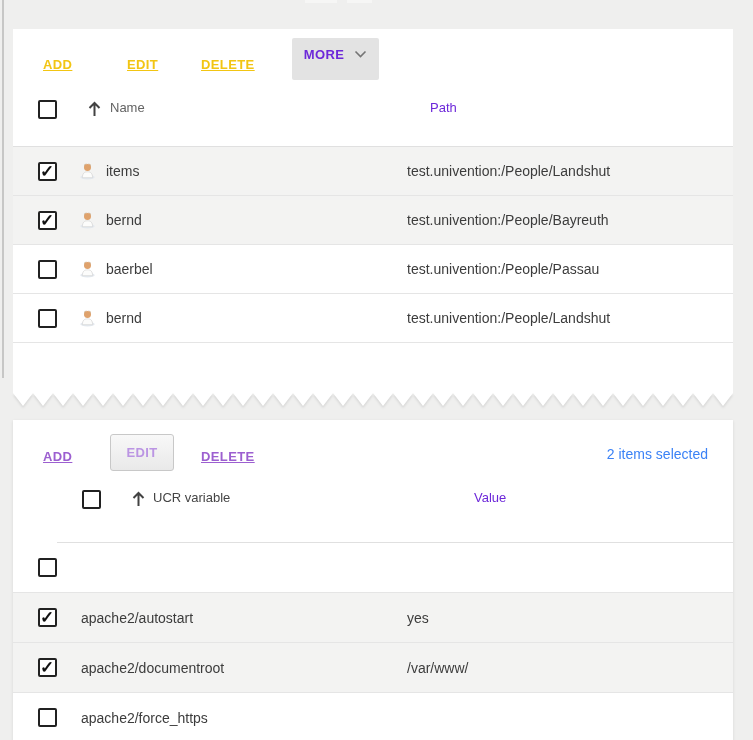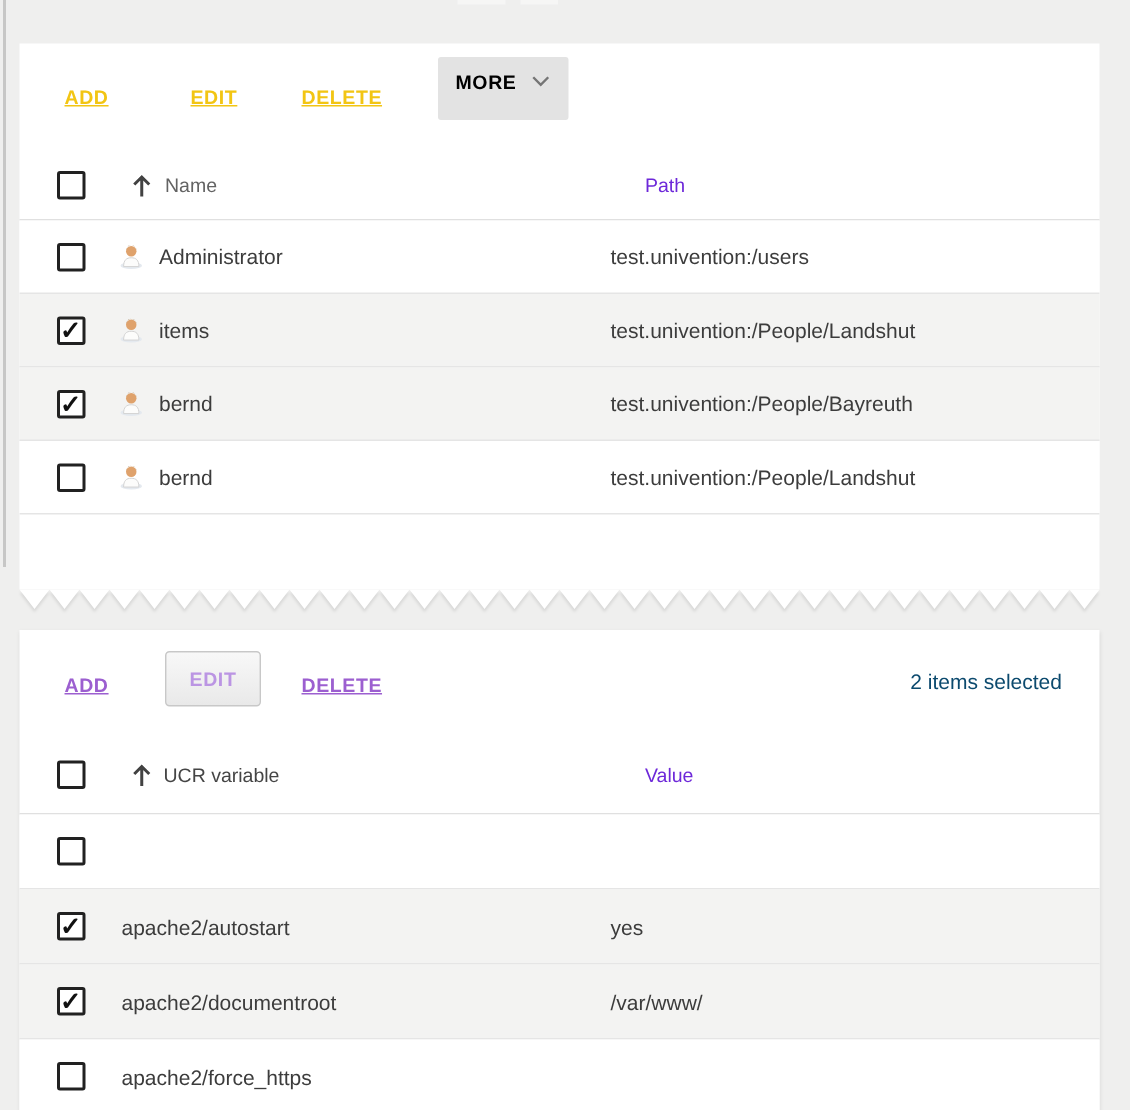--- a/index.html
+++ b/index.html
@@ -21,34 +21,34 @@
   #bottom-panel .toolbar { height:70px; }
   .tb-btn { position:absolute; background:none; border:none; cursor:pointer;
     font-family:inherit; font-size:13px; font-weight:bold; letter-spacing:0.4px;
     padding:4px 2px;text-decoration:underline; }
   #top-panel .tb-btn { color:#f2c513; top:24px; }
   #bottom-panel .tb-btn { color:#9c5fd0; top:25px; }
   .tb-add { left:28px; } .tb-edit { left:112px; } .tb-delete { left:186px; }
   .more-btn { position:absolute; left:279px; top:9px; width:87px; height:42px;
     background:#e3e3e3; border:none; border-radius:2px; cursor:pointer;
     font-family:inherit; font-size:13px; font-weight:bold; letter-spacing:0.4px;
-    color:#000000; display:flex; align-items:center; justify-content:center; gap:10px;
+    color:#6d28d9; display:flex; align-items:center; justify-content:center; gap:10px;
     padding-bottom:10px; }
   .edit-raised { position:absolute; left:97px; top:14px; width:64px; height:37px;
     background:linear-gradient(#f8f8f8,#e9e9e9); border:1px solid #c8c8c8;
     border-radius:3px; cursor:pointer; font-family:inherit; font-size:13px;
     font-weight:bold; letter-spacing:0.4px; color:#bb95e3;
     display:flex; align-items:center; justify-content:center; }
-  .status-text { position:absolute; right:25px; top:26px; font-size:14px; color:#0c4a6e; }
+  .status-text { position:absolute; right:25px; top:26px; font-size:14px; color:#3b82f6; }
 
   
-  .grid-header { position:relative; display:flex; align-items:center;
+  .grid-header { position:relative; display:flex; 
     border-bottom:1px solid #e0e0e0; }
   #top-panel .grid-header { height:47px; }
-  #bottom-panel .grid-header { height:53px; }
+  #bottom-panel .grid-header { height:53px;margin-left:44px; }
   .col-label { font-size:13px; }
   .sorted-label { color:#636363; }
   #bottom-panel .sorted-label { color:#454545; }
   .plain-label { position:absolute; left:417px; color:#6d28d9; }
 
   .checkbox { width:19px; height:19px; border:2px solid #212121; border-radius:2px;
     margin-left:25px; flex:none; position:relative; background:#fff; cursor:pointer; }
   .checkbox.checked::after { content:"\2713"; position:absolute; left:0px; top:-2px;
     font-size:17px; font-weight:bold; color:#111; line-height:19px; }
   .sort-arrow { margin-left:30px; flex:none; display:flex; }
@@ -96,33 +96,20 @@
     <span class="sort-arrow">
       <svg width="15" height="17" viewBox="0 0 15 17">
           <path d="M7.5 16 L7.5 3 M2.5 8 L7.5 3 L12.5 8" stroke="#424242" stroke-width="2" fill="none"></path>
         </svg>
     </span>
     <span class="col-label sorted-label">Name</span>
     <span class="col-label plain-label">Path</span>
   </div>
 
   <div id="top-rows">
-      <div class="grid-row">
-    <div class="checkbox"></div>
-    <span class="avatar">
-      <svg width="17" height="18" viewBox="0 0 18 19">
-        <ellipse cx="9" cy="16" rx="7.6" ry="2.4" fill="#e4e9ef"></ellipse>
-        <path d="M3.6 16.6 C3.6 12 5.6 10.4 9 10.4 C12.4 10.4 14.4 12 14.4 16.6 Z" fill="#fcfcfb" stroke="#d2d2d2" stroke-width="0.7"></path>
-        <circle cx="9" cy="5.8" r="3.7" fill="#dfa26c"></circle>
-        <path d="M5.3 5.2 a3.7 3.7 0 0 1 7.4 0 l-0.6 -1.9 a3.3 2.6 0 0 0 -6.2 0 Z" fill="#97713f"></path>
-      </svg>
-    </span>
-    <span class="cell-main">Administrator</span>
-    <span class="cell-secondary">test.univention:/users</span>
-  </div>
       <div class="grid-row selected">
     <div class="checkbox checked"></div>
     <span class="avatar">
       <svg width="17" height="18" viewBox="0 0 18 19">
         <ellipse cx="9" cy="16" rx="7.6" ry="2.4" fill="#e4e9ef"></ellipse>
         <path d="M3.6 16.6 C3.6 12 5.6 10.4 9 10.4 C12.4 10.4 14.4 12 14.4 16.6 Z" fill="#fcfcfb" stroke="#d2d2d2" stroke-width="0.7"></path>
         <circle cx="9" cy="5.8" r="3.7" fill="#dfa26c"></circle>
         <path d="M5.3 5.2 a3.7 3.7 0 0 1 7.4 0 l-0.6 -1.9 a3.3 2.6 0 0 0 -6.2 0 Z" fill="#97713f"></path>
       </svg>
     </span>
@@ -134,20 +121,33 @@
     <span class="avatar">
       <svg width="17" height="18" viewBox="0 0 18 19">
         <ellipse cx="9" cy="16" rx="7.6" ry="2.4" fill="#e4e9ef"></ellipse>
         <path d="M3.6 16.6 C3.6 12 5.6 10.4 9 10.4 C12.4 10.4 14.4 12 14.4 16.6 Z" fill="#fcfcfb" stroke="#d2d2d2" stroke-width="0.7"></path>
         <circle cx="9" cy="5.8" r="3.7" fill="#dfa26c"></circle>
         <path d="M5.3 5.2 a3.7 3.7 0 0 1 7.4 0 l-0.6 -1.9 a3.3 2.6 0 0 0 -6.2 0 Z" fill="#97713f"></path>
       </svg>
     </span>
     <span class="cell-main">bernd</span>
     <span class="cell-secondary">test.univention:/People/Bayreuth</span>
+  </div>
+      <div class="grid-row">
+    <div class="checkbox"></div>
+    <span class="avatar">
+      <svg width="17" height="18" viewBox="0 0 18 19">
+        <ellipse cx="9" cy="16" rx="7.6" ry="2.4" fill="#e4e9ef"></ellipse>
+        <path d="M3.6 16.6 C3.6 12 5.6 10.4 9 10.4 C12.4 10.4 14.4 12 14.4 16.6 Z" fill="#fcfcfb" stroke="#d2d2d2" stroke-width="0.7"></path>
+        <circle cx="9" cy="5.8" r="3.7" fill="#dfa26c"></circle>
+        <path d="M5.3 5.2 a3.7 3.7 0 0 1 7.4 0 l-0.6 -1.9 a3.3 2.6 0 0 0 -6.2 0 Z" fill="#97713f"></path>
+      </svg>
+    </span>
+    <span class="cell-main">baerbel</span>
+    <span class="cell-secondary">test.univention:/People/Passau</span>
   </div>
       <div class="grid-row">
     <div class="checkbox"></div>
     <span class="avatar">
       <svg width="17" height="18" viewBox="0 0 18 19">
         <ellipse cx="9" cy="16" rx="7.6" ry="2.4" fill="#e4e9ef"></ellipse>
         <path d="M3.6 16.6 C3.6 12 5.6 10.4 9 10.4 C12.4 10.4 14.4 12 14.4 16.6 Z" fill="#fcfcfb" stroke="#d2d2d2" stroke-width="0.7"></path>
         <circle cx="9" cy="5.8" r="3.7" fill="#dfa26c"></circle>
         <path d="M5.3 5.2 a3.7 3.7 0 0 1 7.4 0 l-0.6 -1.9 a3.3 2.6 0 0 0 -6.2 0 Z" fill="#97713f"></path>
       </svg>

